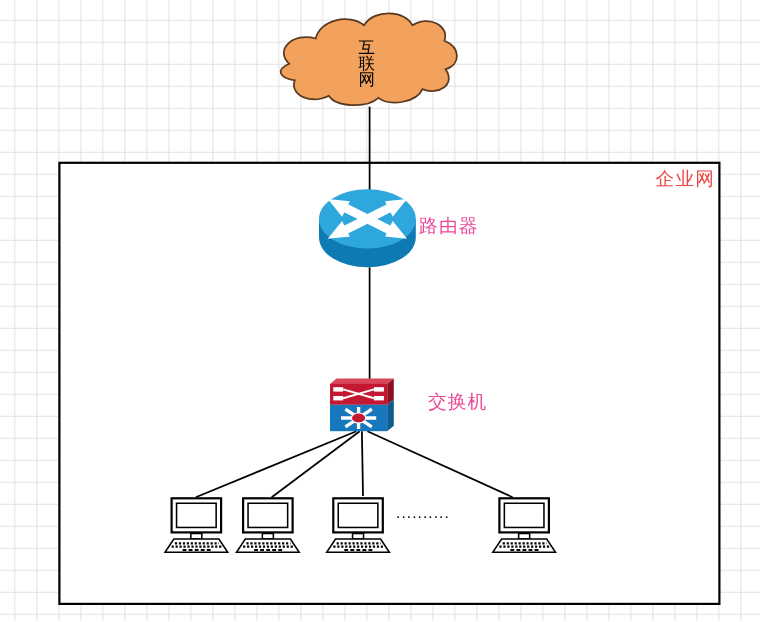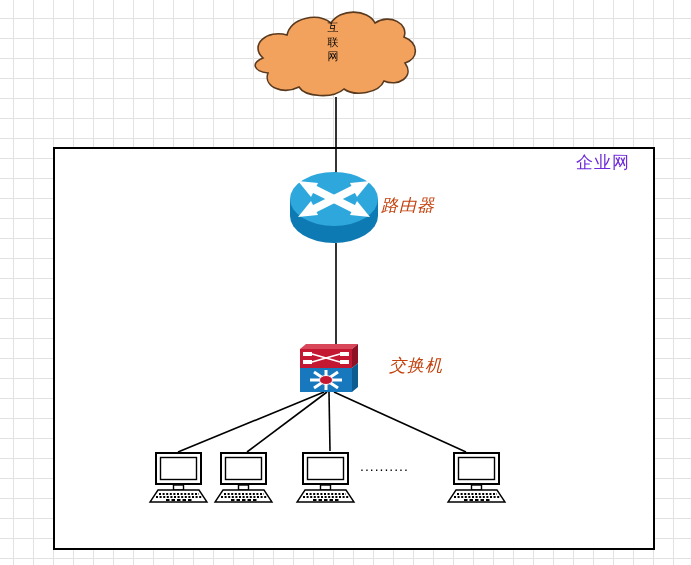--- a/index.html
+++ b/index.html
@@ -14,31 +14,31 @@
       linear-gradient(90deg,#e2e2e2 1px,transparent 1px),
       linear-gradient(180deg,#e2e2e2 1px,transparent 1px);
     background-size:20px 20px;
     background-position:13px 18px;
   }
   .enterprise-box{
     position:absolute;left:53px;top:147px;width:602px;height:403px;
     background:#fff;border:2px solid #000;box-sizing:border-box;
   }
   .enterprise-label{
-    position:absolute;left:576px;top:151px;width:60px;
-    font-size:17px;color:#6d28d9;letter-spacing:1px;white-space:nowrap;
+    position:absolute;left:596px;top:151px;width:60px;
+    font-size:17px;color:#ef4444;letter-spacing:1px;white-space:nowrap;
   }
   .shape-label{
-    position:absolute;font-size:17px;color:#c2410c;letter-spacing:1px;white-space:nowrap;font-style:italic;
+    position:absolute;font-size:17px;color:#ec4899;letter-spacing:1px;white-space:nowrap;
   }
   .router-label{left:381px;top:194px;}
   .switch-label{left:377px;top:354px;margin-left:12px;}
   .cloud-label{
-    position:absolute;left:326px;top:20px;width:14px;
-    font-size:11px;line-height:14.5px;color:#000;
+    position:absolute;left:326px;top:37px;width:14px;
+    font-size:15px;line-height:14.5px;color:#000;
     word-break:break-all;text-align:center;
   }
   .ellipsis-label{
     position:absolute;left:360px;top:458px;
     font-size:14px;letter-spacing:1px;color:#000;white-space:nowrap;
   }
   svg.overlay{position:absolute;inset:0;}
 </style>
 </head>
 <body>

